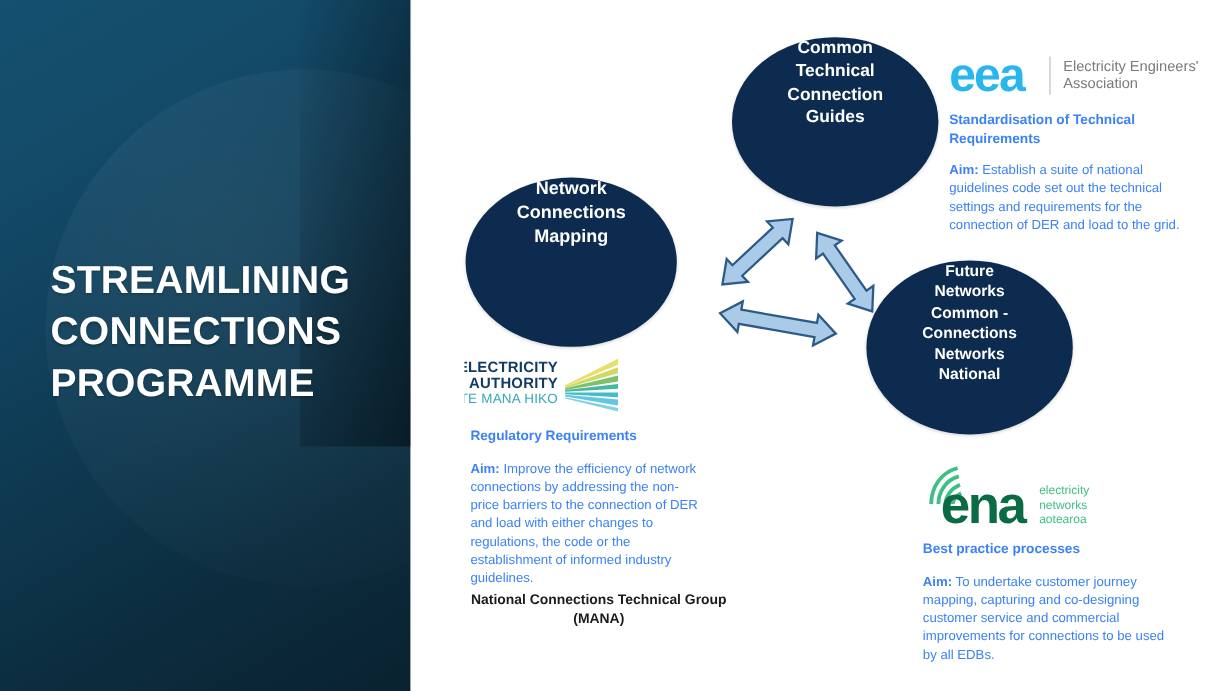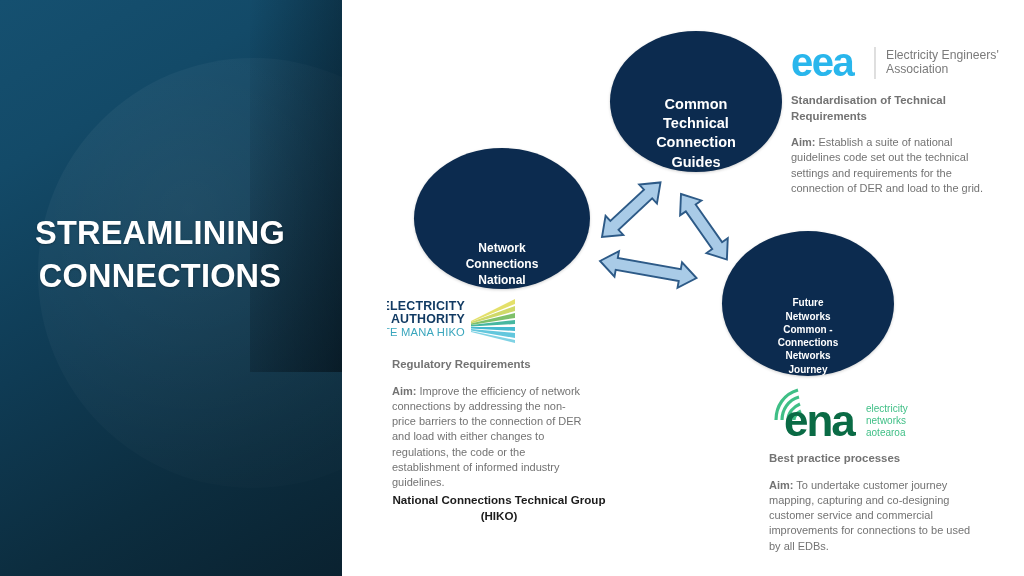--- a/index.html
+++ b/index.html
@@ -49,73 +49,74 @@
     top: 0;
     width: 120px;
     height: 372px;
     background: linear-gradient(100deg, rgba(3,14,22,0.0) 0%, rgba(3,14,22,0.55) 75%, rgba(3,14,22,0.78) 100%);
   }
   .panel-title {
     position: absolute;
     left: 0;
     right: 22px;
     top: 212px;
-    text-align: center;
+    text-align: left;
     color: #ffffff;
     font-size: 32.5px;
     font-weight: bold;
     line-height: 1.33;
     letter-spacing: 0.2px;
     text-shadow: 0 1px 2px rgba(0,0,0,0.28);
+    padding-left: 42px;
   }
   .panel-title span { display: block; }
 
   
   .ellipse {
     position: absolute;
     background: #0c2b4f;
     border-radius: 50%;
     color: #ffffff;
     font-weight: bold;
     display: flex;
-    align-items: flex-end;
+    align-items: flex-start;
     justify-content: center;
     text-align: center;
     line-height: 1.33;
     box-shadow: 0 1px 3px rgba(0,0,0,0.18);
   }
   .ellipse span { display: block; padding: 0 8px; }
 
   #circle-ctcg {
     left: 610px; top: 31px;
     width: 172px; height: 141px;
     font-size: 14.5px;
   }
   #circle-ncp {
-    left: 414px; top: 148px;
+    left: 388px; top: 148px;
     width: 176px; height: 141px;
-    font-size: 12px;
+    font-size: 15px;
   }
   #circle-fnf {
-    left: 722px; top: 231px;
+    left: 722px; top: 217px;
     width: 172px; height: 145px;
-    font-size: 10px;
+    font-size: 13px;
   }
 
   
   .arrows {
     position: absolute;
     left: 575px;
     top: 165px;
     width: 195px;
     height: 145px;
   }
 
   
-  .blk { position: absolute; color: #737373; }
+  .blk { position: absolute; color: #3b82f6; }
   .blk .heading {
     font-size: 11.4px;
     font-weight: bold;
     line-height: 1.36;
     margin-bottom: 11px;
   }
   .blk .body {
     font-size: 11px;
     line-height: 1.39;
   }
@@ -147,48 +148,49 @@
 <body>
 
 <div class="slide">
 
   <div class="title-panel">
     <div class="panel-circle"></div>
     <div class="panel-shade"></div>
     <div class="panel-title">
       <span>STREAMLINING</span>
       <span>CONNECTIONS</span>
+      <span>PROGRAMME</span>
     </div>
   </div>
 
   <div class="ellipse" id="circle-ctcg">
     <div>
       <span>Common</span>
       <span>Technical</span>
       <span>Connection</span>
       <span>Guides</span>
     </div>
   </div>
 
   <div class="ellipse" id="circle-ncp">
     <div>
       <span>Network</span>
       <span>Connections</span>
-      <span>National</span>
+      <span>Mapping</span>
     </div>
   </div>
 
   <div class="ellipse" id="circle-fnf">
     <div>
       <span>Future</span>
       <span>Networks</span>
       <span>Common -</span>
       <span>Connections</span>
       <span>Networks</span>
-      <span>Journey</span>
+      <span>National</span>
     </div>
   </div>
 
   <svg class="arrows" viewBox="0 0 195 145">
 
     <g transform="translate(27,72) rotate(-43)">
       <path d="M 0 0 L 17 -13 L 17 -6 L 63 -6 L 63 -13 L 80 0 L 63 13 L 63 6 L 17 6 L 17 13 Z" fill="#a9cbe7" stroke="#2d5a87" stroke-width="1.9" stroke-linejoin="miter"></path>
     </g>
 
     <g transform="translate(106,29) rotate(55)">
@@ -245,16 +247,16 @@
     <div class="body"><b>Aim:</b><span> Improve the efficiency of network connections by addressing the non-price barriers to the connection of DER and load with either changes to regulations, the code or the establishment of informed industry guidelines.</span></div>
   </div>
 
   <div class="blk" id="blk-ena">
     <div class="heading">Best practice processes</div>
     <div class="body"><b>Aim:</b><span> To undertake customer journey mapping, capturing and co-designing customer service and commercial improvements for connections to be used by all EDBs.</span></div>
   </div>
 
   <div id="nctg-label">
     <div>National Connections Technical Group</div>
-    <div>(HIKO)</div>
+    <div>(MANA)</div>
   </div>
 
 </div>
 
 </body></html>

